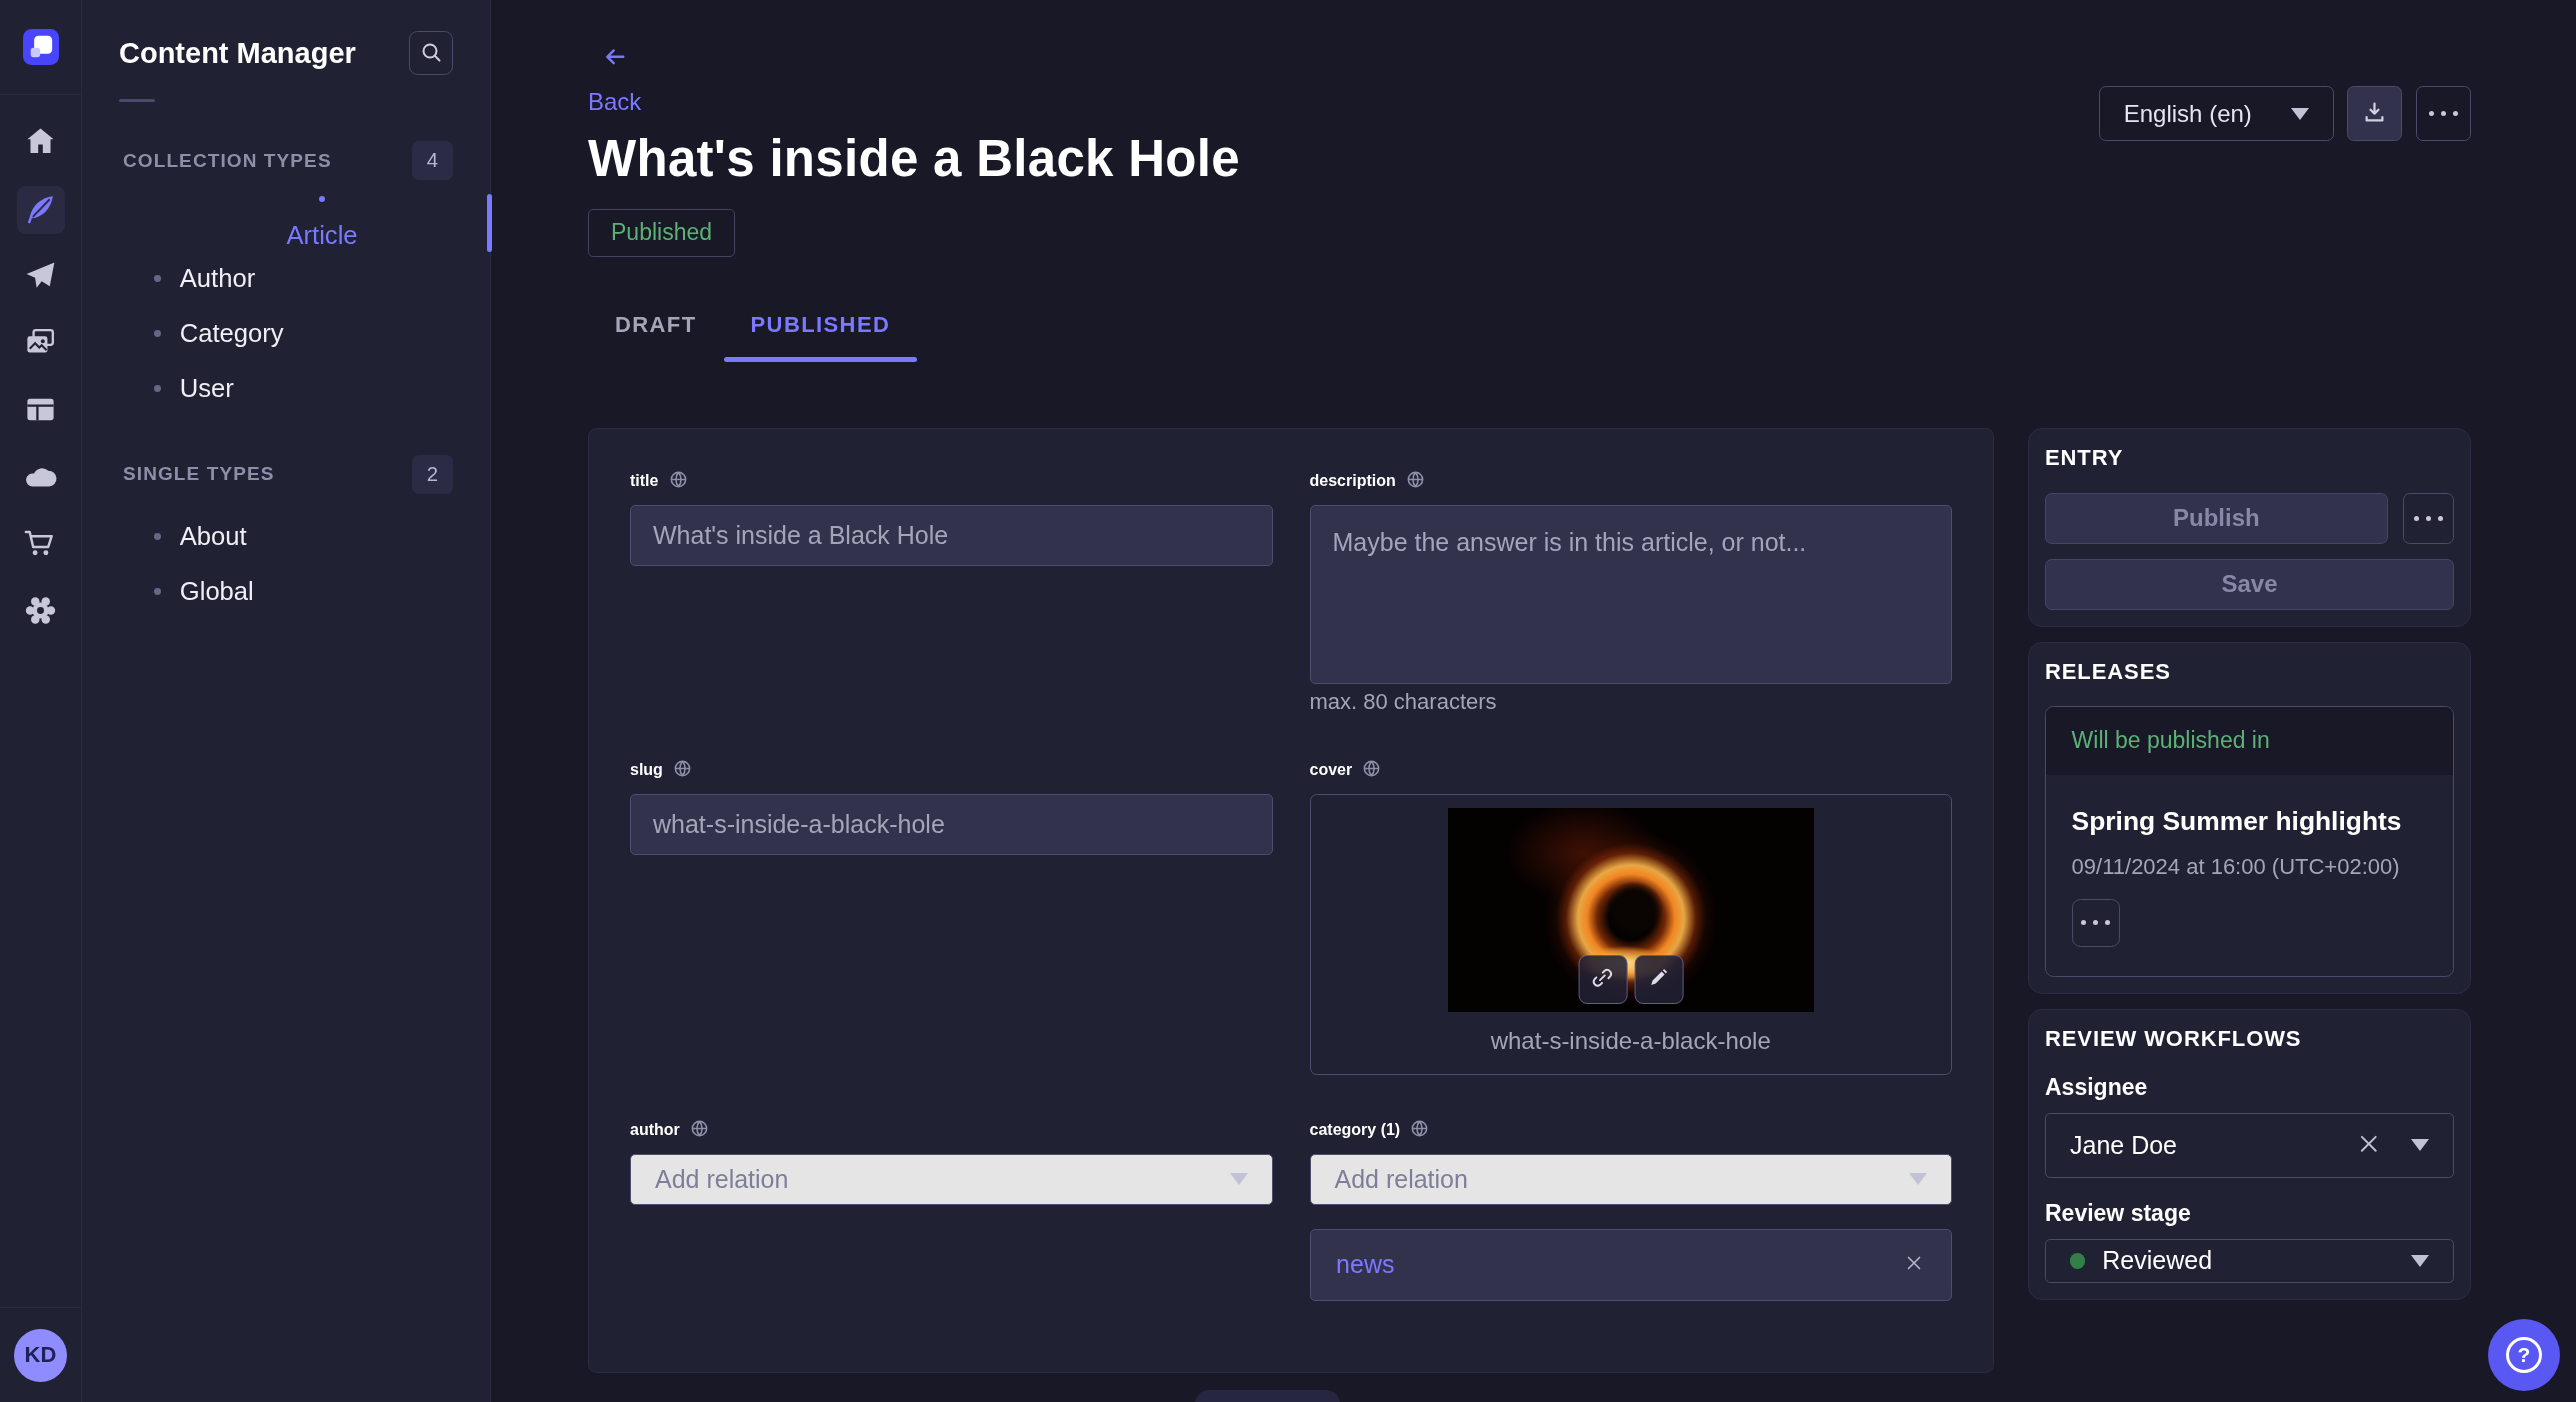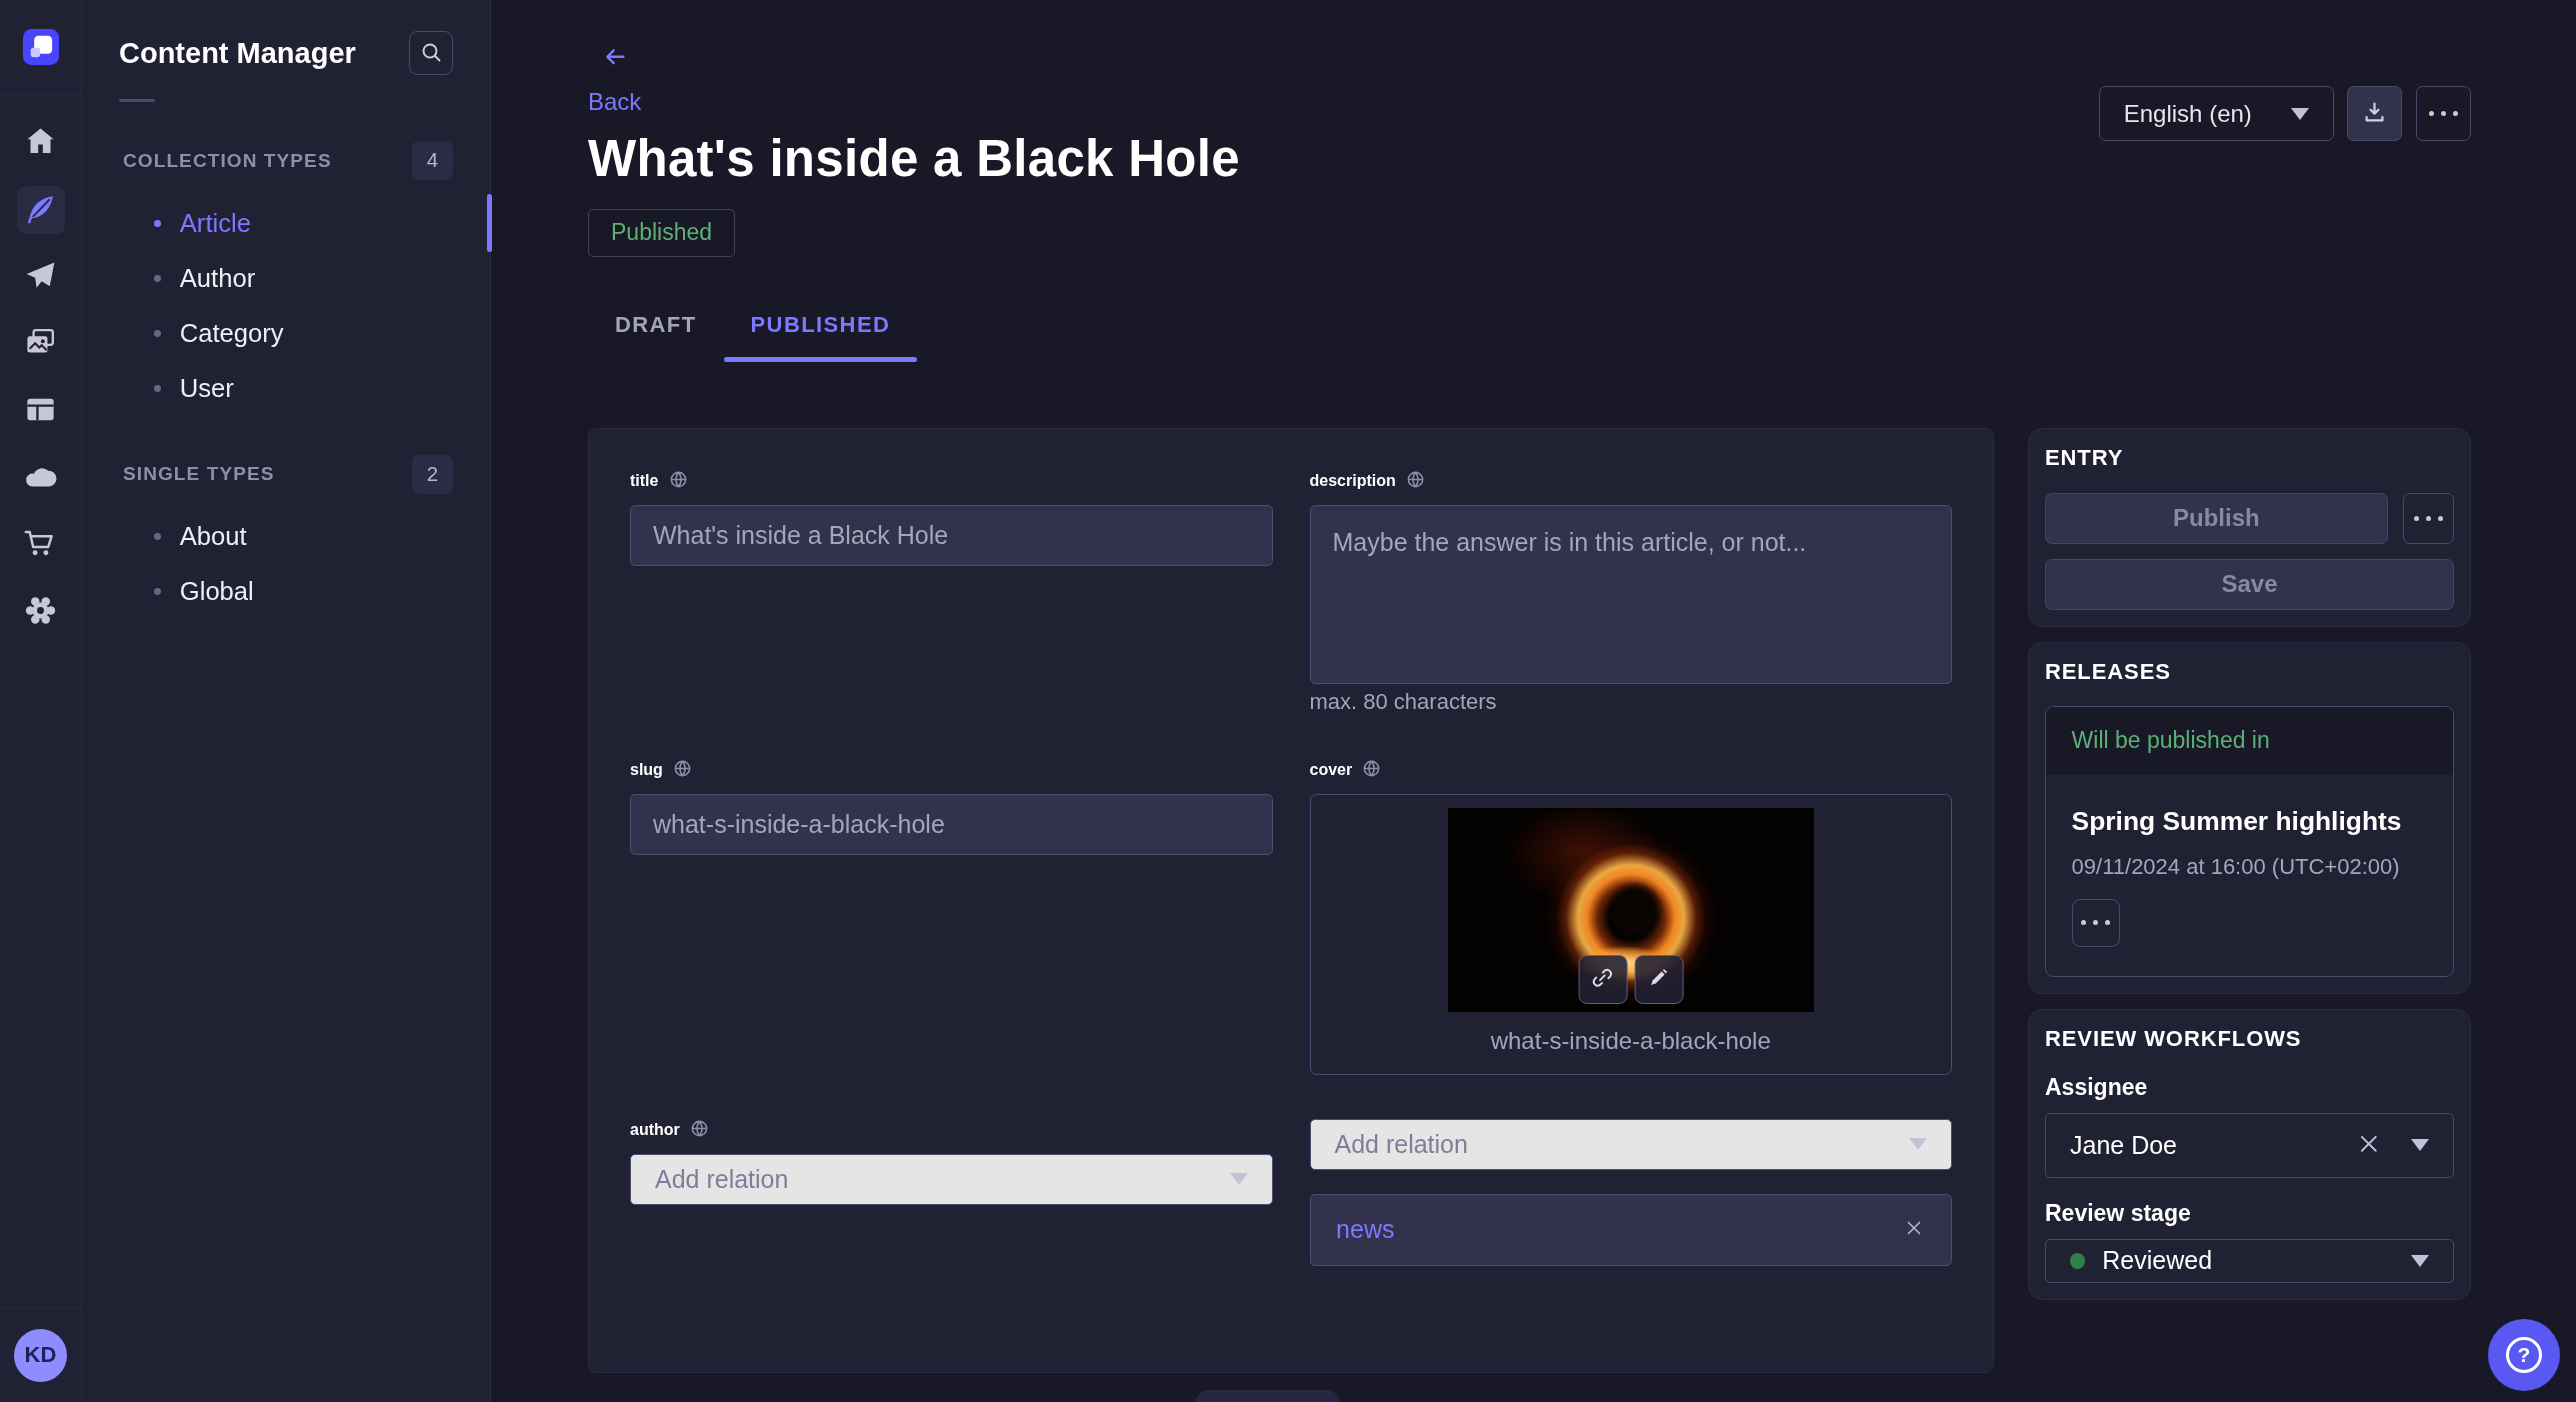--- a/index.html
+++ b/index.html
@@ -31,21 +31,21 @@
   .subnav-dash { margin:24px 0 0 37px; width:36px; height:3.4px; background:#4a4a6a; border-radius:1.7px; }
   .nav-section { margin-top:39px; }
   .section-head { display:flex; align-items:center; justify-content:space-between; padding:0 37px 0 41px; }
   .section-label { font-size:19px; font-weight:600; letter-spacing:1.1px; color:#8e8ea9; }
   .section-badge { min-width:41px; height:39px; padding:0 8.5px; background:#2b2b45; border-radius:6.8px;
     display:flex; align-items:center; justify-content:center; font-size:20.4px; color:#b8b8cc; }
   .nav-items { list-style:none; margin-top:15.3px; }
   .nav-item { position:relative; height:55px; display:flex; align-items:center; padding-left:72px; gap:19px;
     font-size:25.6px; color:#eef0f5; cursor:pointer; }
   .bullet { width:6.8px; height:6.8px; border-radius:50%; background:#666687; flex:0 0 6.8px; }
-  .nav-item.active { color:#7b79ff; }
+  .nav-item.active { color:#7b79ff;flex-direction:column; }
   .nav-item.active .bullet { background:#7b79ff; }
   .active-indicator { position:absolute; right:-1.7px; top:50%; transform:translateY(-50%);
     width:5.1px; height:58px; background:#7b79ff; border-radius:3.4px; }
 
   
   .content { flex:1; position:relative; padding:44px 106px 0 97px; }
   .back-link { display:inline-flex; align-items:center; gap:12px; color:#7b79ff; font-size:24px;
     text-decoration:none; cursor:pointer;flex-direction:column; }
   .page-title { margin-top:13.6px; font-size:51px; font-weight:700; color:#ffffff; letter-spacing:0.3px; }
   .status-badge { margin-top:20.4px; display:inline-flex; align-items:center; height:48px; padding:0 22px;
@@ -387,20 +387,27 @@
                   <path d="M12 3a14 14 0 0 1 0 18M12 3a14 14 0 0 0 0 18M3.5 12h17" stroke="#8e8ea9" stroke-width="2" fill="none"></path>
                 </svg></span>
           </div>
           <div class="select-box">
             <span class="select-placeholder">Add relation</span>
             <span class="caret"></span>
           </div>
         </div>
 
         <div class="field">
+          <div class="field-label">
+            <span>category (1)</span>
+            <span><svg width="19" height="19" viewBox="0 0 24 24">
+                  <circle cx="12" cy="12" r="9" fill="none" stroke="#8e8ea9" stroke-width="2"></circle>
+                  <path d="M12 3a14 14 0 0 1 0 18M12 3a14 14 0 0 0 0 18M3.5 12h17" stroke="#8e8ea9" stroke-width="2" fill="none"></path>
+                </svg></span>
+          </div>
           <div class="select-box">
             <span class="select-placeholder">Add relation</span>
             <span class="caret"></span>
           </div>
           <div class="tag-box">
             <a class="tag-link">news</a>
             <button class="x-btn">
               <span><svg width="22" height="22" viewBox="0 0 24 24">
                     <path d="M6 6l12 12M18 6L6 18" stroke="#b5b5c9" stroke-width="1.8" stroke-linecap="round"></path>
                   </svg></span>

